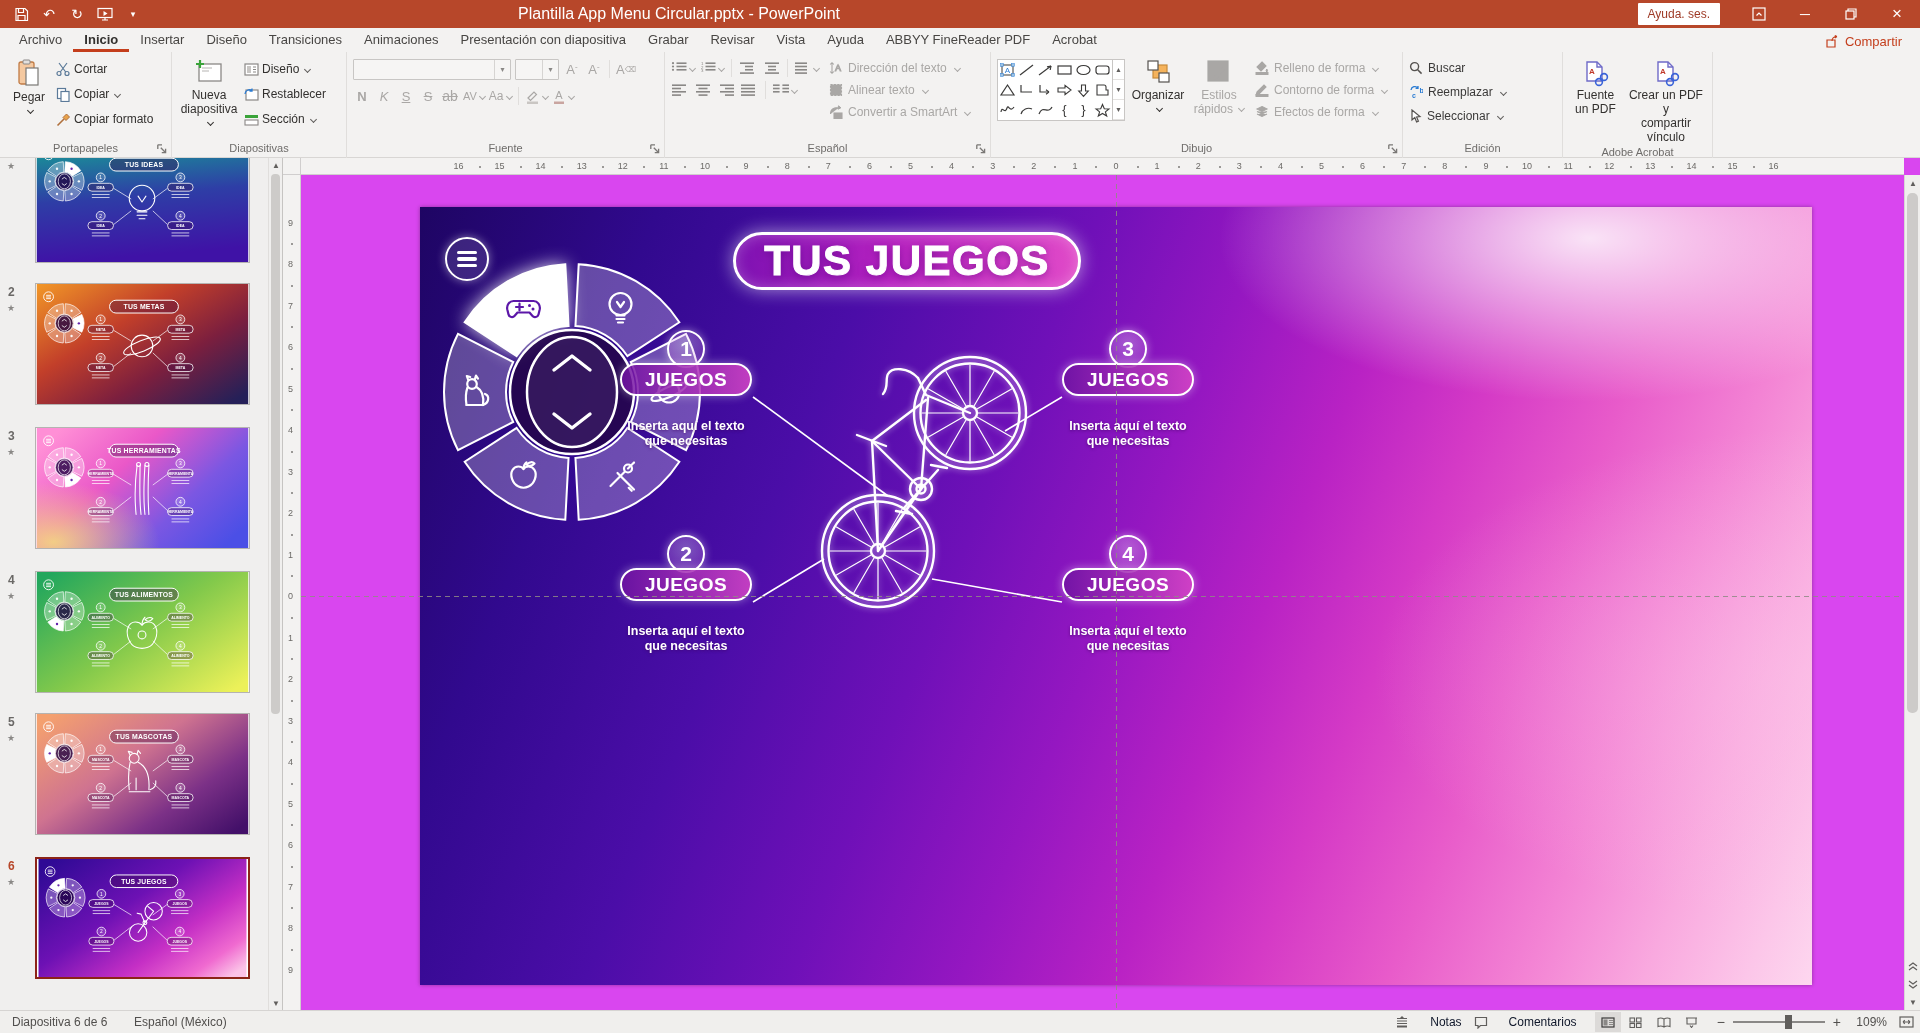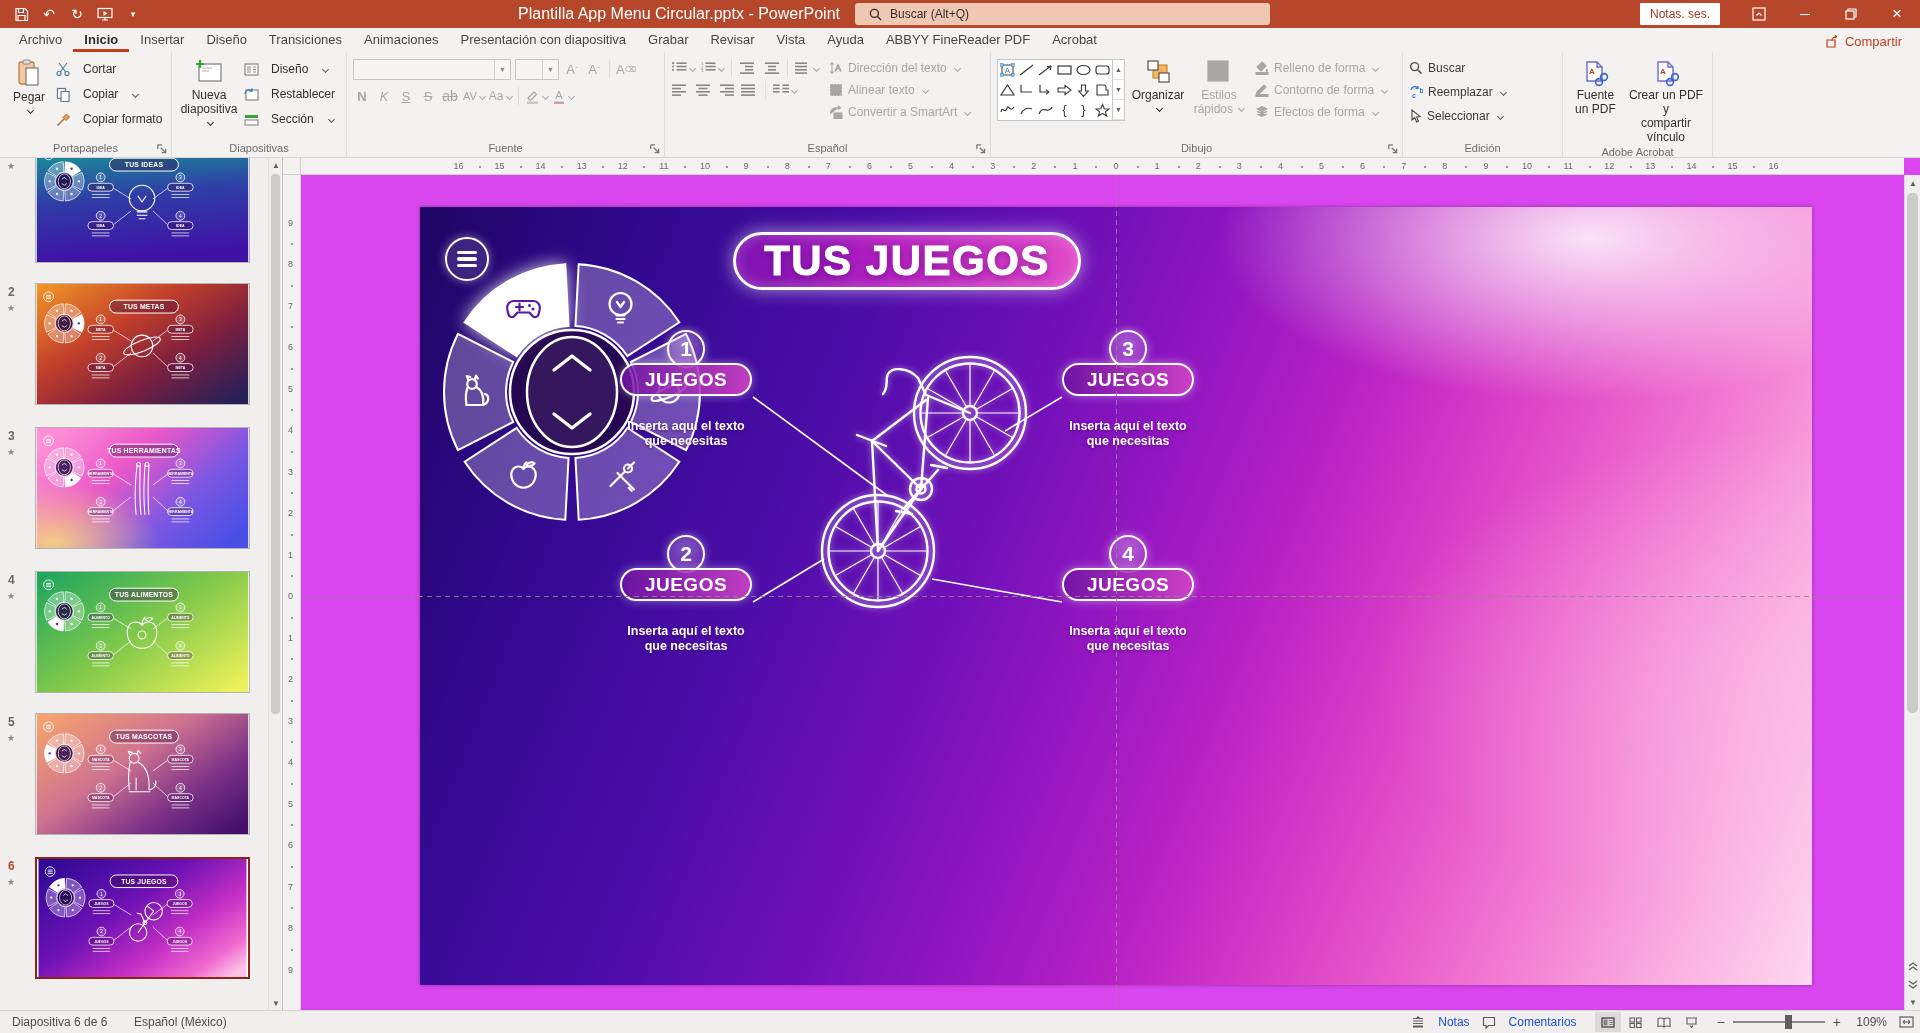--- a/index.html
+++ b/index.html
@@ -26,21 +26,21 @@
 
   
   .ribbon{position:absolute;left:0;top:52px;width:1920px;height:106px;background:#f3f2f1;border-bottom:1px solid #d8d6d4;display:flex}
   .rgroup{position:relative;height:106px;border-right:1px solid #e0dedc;flex:0 0 auto;display:flex;flex-direction:column}
   .rg-body{flex:1;display:flex;padding:5px 6px 0 6px;gap:4px}
   .rg-label{height:18px;font-size:11px;color:#6e6c6a;text-align:center;line-height:16px}
   .launcher{position:absolute;right:3px;bottom:3px;width:12px;height:12px}
   .bigbtn{display:flex;flex-direction:column;align-items:center;justify-content:flex-start;font-size:12px;color:#33312f;text-align:center;line-height:14px;padding-top:2px}
   .bigbtn .blabel{margin-top:3px}
   .smallrows{display:flex;flex-direction:column;justify-content:flex-start;gap:5px;padding-top:2px}
-  .srow{display:flex;align-items:center;gap:12px;font-size:12px;color:#33312f;height:20px;white-space:nowrap}
+  .srow{display:flex;align-items:center;gap:3px;font-size:12px;color:#33312f;height:20px;white-space:nowrap}
   .dis,.dis *{color:#a9a7a5 !important;fill:#a9a7a5;stroke:#a9a7a5}
   .chev{display:inline-block;width:5px;height:5px;border-right:1.3px solid currentColor;border-bottom:1.3px solid currentColor;transform:rotate(45deg);margin-left:3px;vertical-align:2px}
   .combo{height:21px;background:#f6f5f4;border:1px solid #c8c6c4;display:flex;align-items:center;justify-content:flex-end;border-radius:1px}
   .combo .cchev{width:16px;height:100%;border-left:1px solid #d6d4d2;display:flex;align-items:center;justify-content:center;color:#8a8886}
   .fontrow{display:flex;align-items:center;gap:4px;height:24px}
   .fbtn{min-width:18px;height:20px;display:flex;align-items:center;justify-content:center;font-size:13px;color:#a9a7a5}
   .fsep{width:1px;height:18px;background:#e0dedc;margin:0 2px}
   .pstack{display:flex;flex-direction:column;gap:2px;padding-top:1px}
   .prow{display:flex;align-items:center;gap:5px;font-size:12px;height:20px;white-space:nowrap}
   .gallery{width:128px;height:62px;background:#fff;border:1px solid #c8c6c4;display:flex;margin-top:2px}
@@ -89,21 +89,21 @@
   .s-pill{position:absolute;width:132px;height:33px;border:2px solid #fff;border-radius:17px;background:linear-gradient(90deg,rgba(112,20,162,.85),rgba(214,70,198,.85));box-shadow:0 0 10px rgba(255,255,255,.4);display:flex;align-items:center;justify-content:center;color:#fff;font-size:19px;font-weight:bold;letter-spacing:.5px;z-index:3}
   .s-desc{position:absolute;width:210px;text-align:center;color:#fff;font-size:12.5px;font-weight:bold;line-height:15px;text-shadow:0 1px 3px rgba(60,0,90,.6);z-index:3}
   .overlay-svg{position:absolute;left:0;top:0;width:1392px;height:778px;z-index:1}
 
   
   .statusbar{position:absolute;left:0;top:1010px;width:1920px;height:23px;background:#f0efed;border-top:1px solid #d6d4d2;display:flex;align-items:center;font-size:12px;color:#514f4d}
   .sb-left{display:flex;gap:0;align-items:center}
   .sb-slide{margin-left:12px;width:110px}
   .sb-lang{margin-left:12px}
   .sb-right{position:absolute;right:6px;top:0;height:22px;display:flex;align-items:center;gap:12px}
-  .sb-btn{display:flex;align-items:center;gap:13px;color:#1d4ed8}
+  .sb-btn{display:flex;align-items:center;gap:21px;color:#0f172a}
   .viewbtns{display:flex;gap:2px;margin-left:6px}
   .vbtn{width:26px;height:20px;display:flex;align-items:center;justify-content:center}
   .vbtn.active{background:#dcdad8}
   .zoomctl{display:flex;align-items:center;gap:8px}
   .ztrack{position:relative;width:92px;height:2px;background:#8a8886}
   .zthumb{position:absolute;left:52px;top:-6px;width:7px;height:14px;background:#605e5c}
   .zpct{width:34px;text-align:right}
   svg{display:block}
 </style>
 </head>
@@ -123,29 +123,22 @@
       <span class="qbtn">
         <svg width="16" height="14" viewBox="0 0 16 14">
             <rect x="1" y="1.5" width="14" height="9" fill="none" stroke="#fff" stroke-width="1.2"></rect>
             <path d="M6.5,4 l4,2.5 l-4,2.5 z" fill="#fff"></path>
             <path d="M8,10.5 v2 M5,13 h6" stroke="#fff" stroke-width="1.2"></path>
           </svg>
       </span>
       <span class="qbtn" style="font-size:9px">▾</span>
     </div>
     <div class="tb-title">Plantilla App Menu Circular.pptx  -  PowerPoint</div>
-    <div class="tb-search">
-      <svg width="13" height="13" viewBox="0 0 13 13">
-          <circle cx="5.4" cy="5.4" r="4" fill="none" stroke="#33312f" stroke-width="1.4"></circle>
-          <path d="M8.5,8.5 L12,12" stroke="#33312f" stroke-width="1.4"></path>
-        </svg>
-      <span>Buscar (Alt+Q)</span>
-    </div>
     <div class="tb-right">
-      <span class="signin">Notas. ses.</span>
+      <span class="signin">Ayuda. ses.</span>
       <span class="winbtn">
         <svg width="14" height="14" viewBox="0 0 14 14">
             <rect x="1" y="1" width="12" height="12" fill="none" stroke="#fff" stroke-width="1.2"></rect>
             <path d="M4.5,8.5 L7,6 L9.5,8.5" fill="none" stroke="#fff" stroke-width="1.2"></path>
           </svg>
       </span>
       <span class="winbtn">─</span>
       <span class="winbtn">
         <svg width="12" height="12" viewBox="0 0 12 12">
             <rect x="1" y="3" width="8" height="8" fill="none" stroke="#fff" stroke-width="1.2"></rect>

